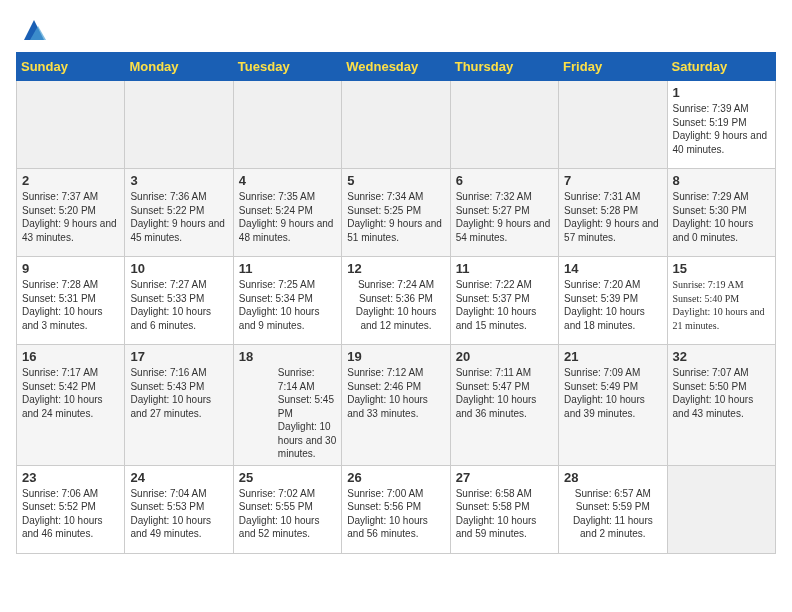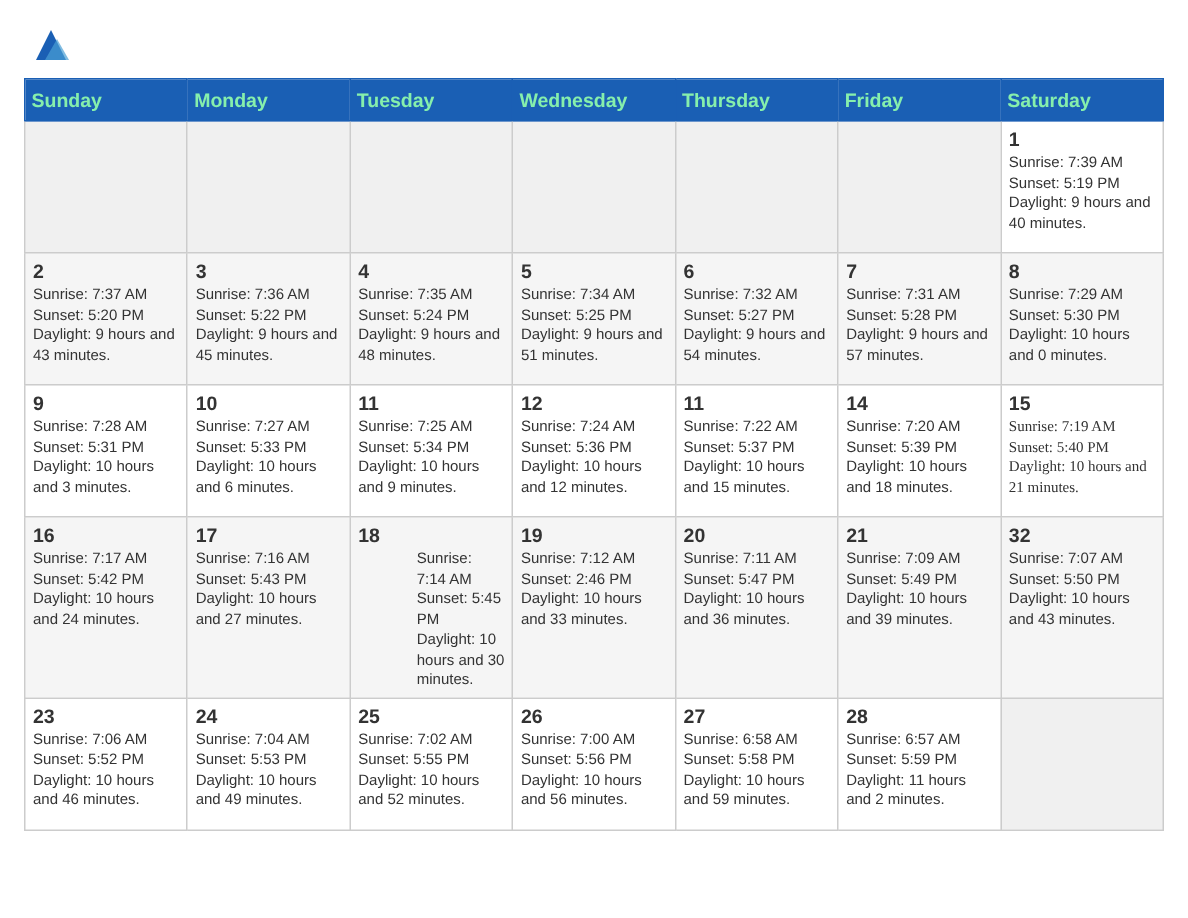--- a/index.html
+++ b/index.html
@@ -46,21 +46,21 @@
       font-size: 15px;
       color: #444;
     }
     table {
       width: 100%;
       border-collapse: collapse;
       font-size: 11px;
     }
     thead tr th {
       background: #1a5fb4;
-      color: #86efac;
+      color: #fde047;
       padding: 6px 4px;
       text-align: left;
       font-size: 13px;
       font-weight: bold;
       border: 1px solid #1a5fb4;
     }
     tbody tr td {
       vertical-align: top;
       border: 1px solid #ccc;
       padding: 4px 5px;
@@ -199,21 +199,21 @@
 Daylight: 10 hours and 6 minutes.</div>
         </td>
         <td>
           <span class="day-number">11</span>
           <div class="day-info" style="white-space: pre-line;">Sunrise: 7:25 AM
 Sunset: 5:34 PM
 Daylight: 10 hours and 9 minutes.</div>
         </td>
         <td>
           <span class="day-number">12</span>
-          <div class="day-info" style="white-space: pre-line;">Sunrise: 7:24 AM
+          <div class="day-info" style="white-space: pre-line; text-align: center;">Sunrise: 7:24 AM
 Sunset: 5:36 PM
 Daylight: 10 hours and 12 minutes.</div>
         </td>
         <td>
           <span class="day-number">11</span>
           <div class="day-info" style="white-space: pre-line;">Sunrise: 7:22 AM
 Sunset: 5:37 PM
 Daylight: 10 hours and 15 minutes.</div>
         </td>
         <td>
@@ -299,20 +299,20 @@
 Daylight: 10 hours and 56 minutes.</div>
         </td>
         <td>
           <span class="day-number">27</span>
           <div class="day-info" style="white-space: pre-line;">Sunrise: 6:58 AM
 Sunset: 5:58 PM
 Daylight: 10 hours and 59 minutes.</div>
         </td>
         <td>
           <span class="day-number">28</span>
-          <div class="day-info" style="white-space: pre-line;">Sunrise: 6:57 AM
+          <div class="day-info" style="white-space: pre-line; text-align: center;">Sunrise: 6:57 AM
 Sunset: 5:59 PM
 Daylight: 11 hours and 2 minutes.</div>
         </td>
         <td class="empty"></td>
       </tr>
     </tbody>
 </table>
 
 </body></html>

